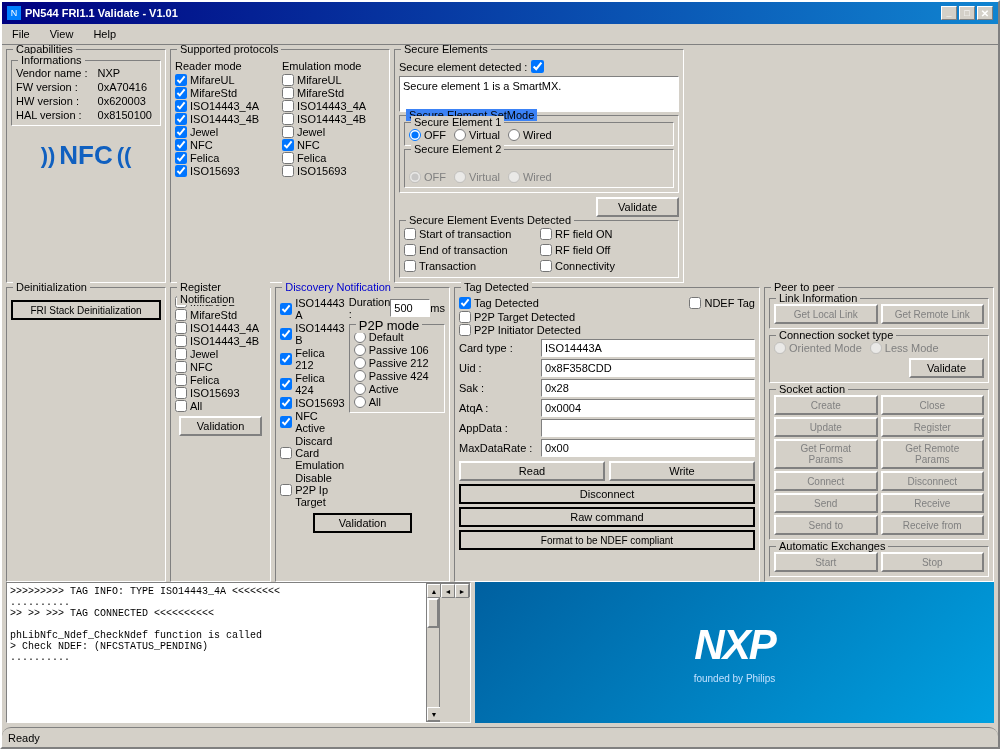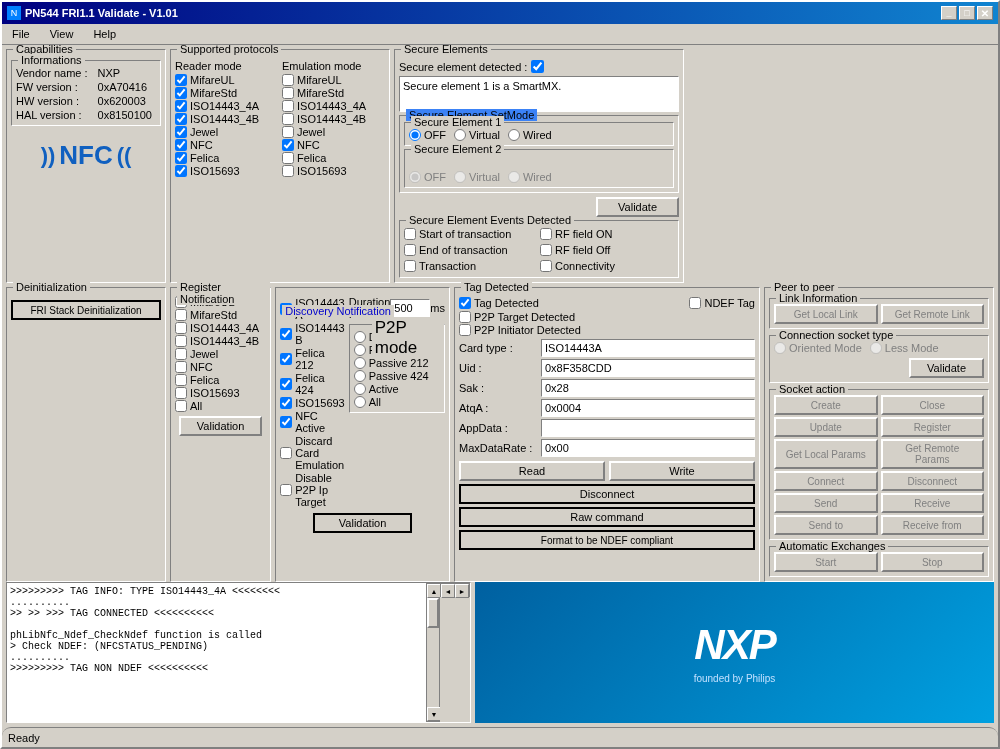--- a/index.html
+++ b/index.html
@@ -496,21 +496,21 @@
                 <input type="checkbox" style="">
                 <span>All</span>
               </div>
           </div>
           <div style="margin-top:4px;display:flex;justify-content:center;">
             <button class="btn" style="padding:2px 16px;">Validation</button>
           </div>
         </div>
 
         <div style="border:1px solid #808080; border-right-color:#fff; border-bottom-color:#fff; padding:4px; position:relative; flex:1;">
-          <span style="position:absolute;top:-7px;left:6px;background:#d4d0c8;padding:0 3px;font-size:11px;color:#0000cc;margin-top:24px;">Discovery Notification</span>
+          <span style="position:absolute;top:-7px;left:6px;background:#d4d0c8;padding:0 3px;font-size:11px;color:#0000cc;">Discovery Notification</span>
           <div style="display:grid;grid-template-columns:1fr auto;gap:4px;margin-top:4px;">
             <div>
               <div class="cb-row">
                   <input type="checkbox" checked="" style="">
                   <span>ISO14443 A</span>
                 </div>
               <div class="cb-row">
                   <input type="checkbox" checked="" style="">
                   <span>ISO14443 B</span>
                 </div>
@@ -540,21 +540,21 @@
                 </div>
             </div>
             <div>
               <div style="display:flex;align-items:center;gap:0;margin-bottom:4px;">
                 <span>Duration :</span>
                 <input type="text" class="input-field" value="500" style="width: 40px;">
                 <span>ms</span>
               </div>
 
               <div style="border:1px solid #808080;border-right-color:#fff;border-bottom-color:#fff;padding:5px 4px 3px;position:relative;">
-                <span style="position:absolute;top:-7px;left:6px;background:#d4d0c8;padding:0 3px;font-size:17px;margin-left:16px;">P2P mode</span>
+                <span style="position:absolute;top:-7px;left:6px;background:#d4d0c8;padding:0 3px;font-size:13px;">P2P mode</span>
                 <div class="rb-row">
                     <input type="radio" name="p2p" style="">
                     <span>Default</span>
                   </div>
                 <div class="rb-row">
                     <input type="radio" name="p2p" style="">
                     <span>Passive 106</span>
                   </div>
                 <div class="rb-row">
                     <input type="radio" name="p2p" style="">
@@ -663,21 +663,21 @@
             </div>
           </div>
 
           <div style="border:1px solid #808080;border-right-color:#fff;border-bottom-color:#fff;padding:5px 4px 4px;position:relative;margin-top:6px;">
             <span style="position:absolute;top:-7px;left:6px;background:#d4d0c8;padding:0 3px;font-size:11px;">Socket action</span>
             <div style="display:grid;grid-template-columns:1fr 1fr;gap:2px 3px;">
               <button class="btn disabled-btn" style="font-size:10px;">Create</button>
               <button class="btn disabled-btn" style="font-size:10px;">Close</button>
               <button class="btn disabled-btn" style="font-size:10px;">Update</button>
               <button class="btn disabled-btn" style="font-size:10px;">Register</button>
-              <button class="btn disabled-btn" style="font-size:10px;">Get Local Params</button>
+              <button class="btn disabled-btn" style="font-size:10px;">Get Format Params</button>
               <button class="btn disabled-btn" style="font-size:10px;">Get Remote Params</button>
               <button class="btn disabled-btn" style="font-size:10px;">Connect</button>
               <button class="btn disabled-btn" style="font-size:10px;">Disconnect</button>
               <button class="btn disabled-btn" style="font-size:10px;">Send</button>
               <button class="btn disabled-btn" style="font-size:10px;">Receive</button>
               <button class="btn disabled-btn" style="font-size:10px;">Send to</button>
               <button class="btn disabled-btn" style="font-size:10px;">Receive from</button>
             </div>
           </div>
 
@@ -696,21 +696,20 @@
       <div style="display:flex;flex-direction:row;border:1px solid #808080;border-right-color:#fff;border-bottom-color:#fff;flex:1;">
         <div style="display:flex;flex:1;overflow:hidden;">
           <div class="log-area" style="flex:1;border:none;overflow-y:hidden;">
             <div>&gt;&gt;&gt;&gt;&gt;&gt;&gt;&gt;&gt; TAG INFO: TYPE ISO14443_4A &lt;&lt;&lt;&lt;&lt;&lt;&lt;&lt;</div>
             <div>..........</div>
             <div>&gt;&gt; &gt;&gt; &gt;&gt;&gt; TAG CONNECTED &lt;&lt;&lt;&lt;&lt;&lt;&lt;&lt;&lt;&lt;</div>
             <div>&nbsp;</div>
             <div>phLibNfc_Ndef_CheckNdef function is called</div>
             <div>&gt; Check NDEF: (NFCSTATUS_PENDING)</div>
             <div>..........</div>
-            <div>&gt;&gt;&gt;&gt;&gt;&gt;&gt;&gt;&gt; TAG NON NDEF &lt;&lt;&lt;&lt;&lt;&lt;&lt;&lt;&lt;&lt;</div>
           </div>
 
           <div class="scrollbar-v">
             <div class="scrollbar-btn">▲</div>
             <div class="scrollbar-track">
               <div class="scrollbar-thumb"></div>
             </div>
             <div class="scrollbar-btn">▼</div>
           </div>
         </div>

